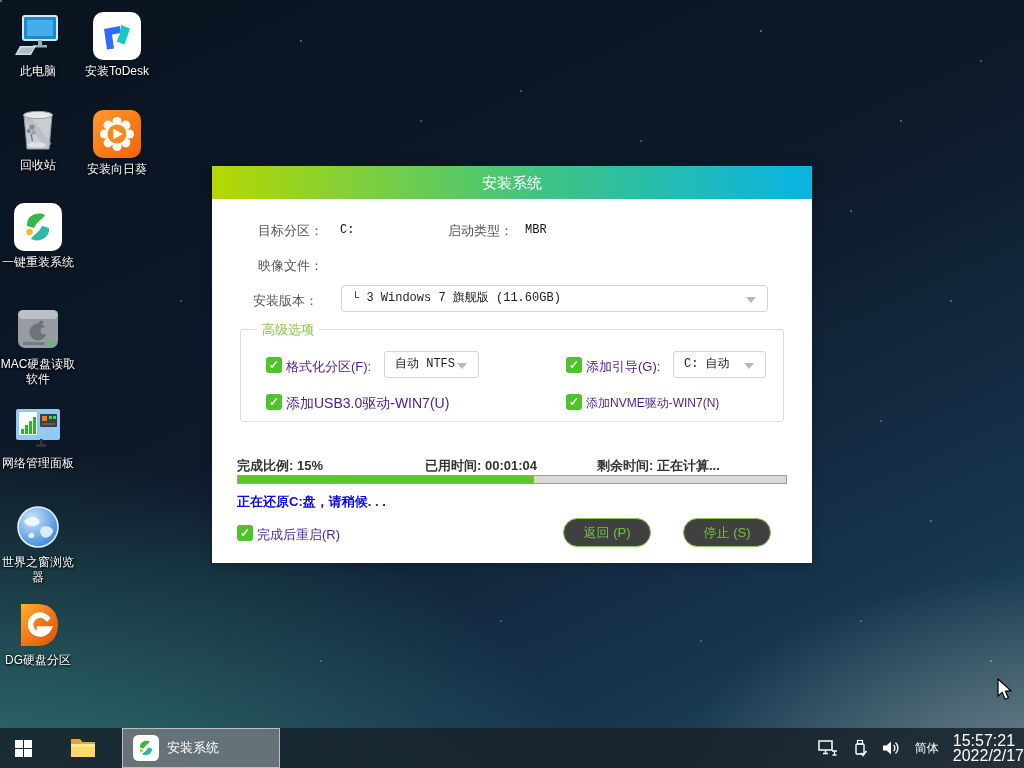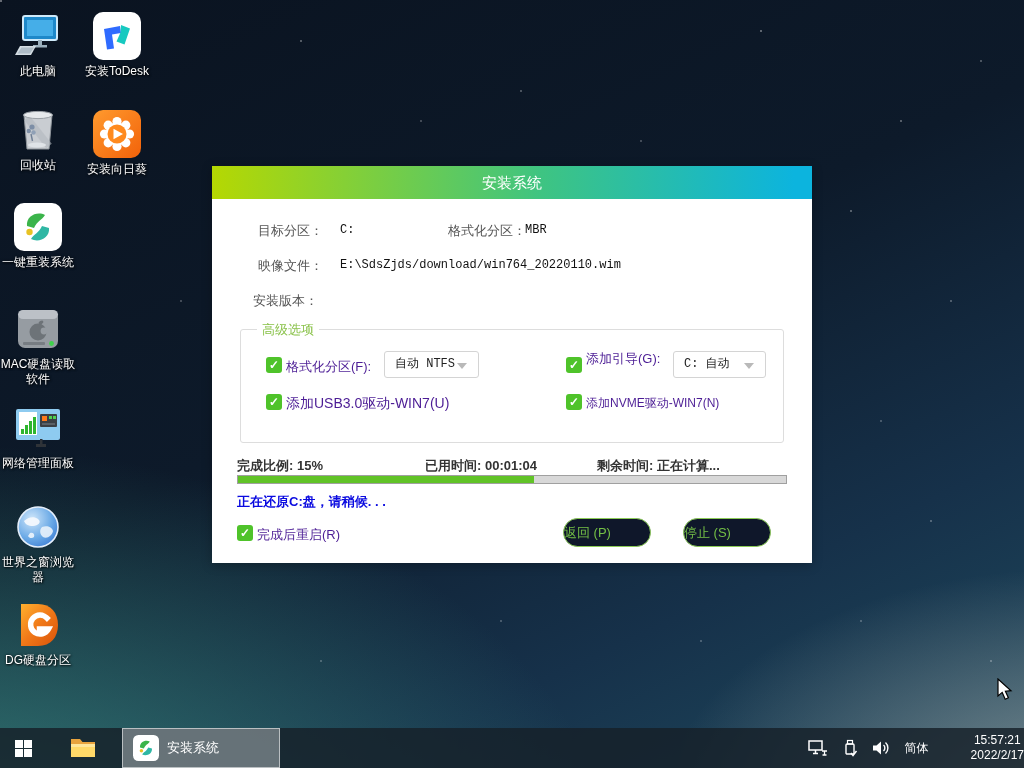--- a/index.html
+++ b/index.html
@@ -43,51 +43,51 @@
     color:#fff; font-size:15px; text-align:center; line-height:33px; }
   .dlg-label { position:absolute; font-size:13px; color:#555; }
   .mono { font-family:"Liberation Mono", monospace; font-size:12px; color:#111; }
   .val { position:absolute; }
   .select { position:absolute; background:#fff; border:1px solid #d4d4d4; border-radius:3px;
     font-family:"Liberation Mono", monospace; font-size:12px; color:#222;
     line-height:25px; padding-left:10px; cursor:pointer; }
   .dd-arrow { position:absolute; right:11px; top:11px; width:0; height:0;
     border-left:5px solid transparent; border-right:5px solid transparent;
     border-top:6px solid #b9b9b9; }
-  .fieldset { position:absolute; left:28px; top:163px; width:544px; height:114px;
+  .fieldset { position:absolute; left:28px; top:163px; width:544px; height:93px;
     border:1px solid #ddd; border-radius:3px; }
   .legend { position:absolute; left:16px; top:-9px; background:#fff; padding:0 5px;
     font-size:13px; color:#8ac24a; }
   .cb { position:absolute; width:16px; height:16px; background:#4fc32a; border-radius:3px;
     cursor:pointer; }
   .cb::after { content:"✓"; position:absolute; left:0; top:0; width:16px; height:16px;
     color:#fff; font-size:12px; font-weight:bold; line-height:16px; text-align:center; }
   .cb-label { position:absolute; font-size:13px; color:#4c1d95; }
   .stat { position:absolute; font-size:13px; font-weight:600; color:#333; }
   .track { position:absolute; left:25px; top:309px; width:550px; height:9px;
     background:#d8d8d8; border:1px solid #a0a0a0; }
   .fill { height:100%; background:#61c327; width:0; }
   .status-blue { position:absolute; left:25px; top:327px; font-size:13px; font-weight:bold;
     color:#0a0ae0; }
-  .btn { position:absolute; width:88px; height:29px; background:#0f172a;
+  .btn { position:absolute; width:88px; height:29px; background:#404040;
     border:1px solid #8ccb57; border-radius:15px; color:#74c046; font-size:13px;
-    line-height:27px; text-align:left; cursor:pointer; }
+    line-height:27px; text-align:center; cursor:pointer; }
 
   
   .taskbar { position:absolute; left:0; bottom:0; width:1024px; height:40px;
     background:rgba(22,32,40,.82); z-index:5; display:flex; align-items:center; }
   .tb-btn { width:46px; height:40px; display:flex; align-items:center; justify-content:center;
     cursor:pointer; }
   .task-btn { height:40px; width:158px; margin-left:16px; display:flex; align-items:center;
     gap:8px; padding:0 10px; background:rgba(255,255,255,.34);
     border:1px solid rgba(255,255,255,.55); cursor:pointer; }
   .task-btn .lbl { color:#fff; font-size:13px; }
   .tray { margin-left:auto; display:flex; align-items:center; gap:14px; padding-right:0; }
   .tray .ime { color:#fff; font-size:12px; cursor:pointer; }
-  .clock { color:#fff; font-size:12px; line-height:15px; text-align:center; cursor:pointer;margin-left:28px; }
+  .clock { color:#fff; font-size:16px; line-height:15px; text-align:left; cursor:pointer; }
 
   .cursor { position:absolute; left:995px; top:678px; z-index:9; }
 </style>
 </head>
 <body>
 
 <div class="stars"></div>
 
 <div class="icon-cell" style="left:-2px;top:12px">
   <svg class="ic" viewBox="0 0 48 48">
@@ -224,40 +224,43 @@
   <div class="lbl">DG硬盘分区</div>
 </div>
 
 <div class="dialog">
   <div class="titlebar">
     <span>安装系统</span>
   </div>
 
   <div class="dlg-label" style="left:46px;top:56px">目标分区：</div>
   <div class="val mono" style="left:128px;top:57px">C:</div>
-  <div class="dlg-label" style="left:236px;top:56px">格式化分区：</div>
+  <div class="dlg-label" style="left:236px;top:56px">启动类型：</div>
   <div class="val mono" style="left:313px;top:57px">MBR</div>
 
   <div class="dlg-label" style="left:46px;top:91px">映像文件：</div>
-  <div class="val mono" style="left:128px;top:92px">E:\SdsZjds/download/win764_20220110.wim</div>
 
   <div class="dlg-label" style="left:41px;top:126px">安装版本：</div>
+  <div class="select" style="left:129px;top:119px;width:427px;height:27px;border-radius:4px">
+    <span>└ 3 Windows 7 旗舰版 (11.60GB)</span>
+    <span class="dd-arrow"></span>
+  </div>
 
   <div class="fieldset">
     <div class="legend">高级选项</div>
 
     <span class="cb" style="left:25px;top:27px"></span>
     <div class="cb-label" style="left:45px;top:28px">格式化分区(F):</div>
     <div class="select" style="left:143px;top:21px;width:95px;height:27px">
       <span>自动 NTFS</span>
       <span class="dd-arrow"></span>
     </div>
 
     <span class="cb" style="left:325px;top:27px"></span>
-    <div class="cb-label" style="left:345px;top:20px">添加引导(G):</div>
+    <div class="cb-label" style="left:345px;top:28px">添加引导(G):</div>
     <div class="select" style="left:432px;top:21px;width:93px;height:27px">
       <span>C: 自动</span>
       <span class="dd-arrow"></span>
     </div>
 
     <span class="cb" style="left:25px;top:64px"></span>
     <div class="cb-label" style="left:45px;top:65px;font-size:14px">添加USB3.0驱动-WIN7(U)</div>
 
     <span class="cb" style="left:325px;top:64px"></span>
     <div class="cb-label" style="left:345px;top:65px;font-size:12px">添加NVME驱动-WIN7(N)</div>

